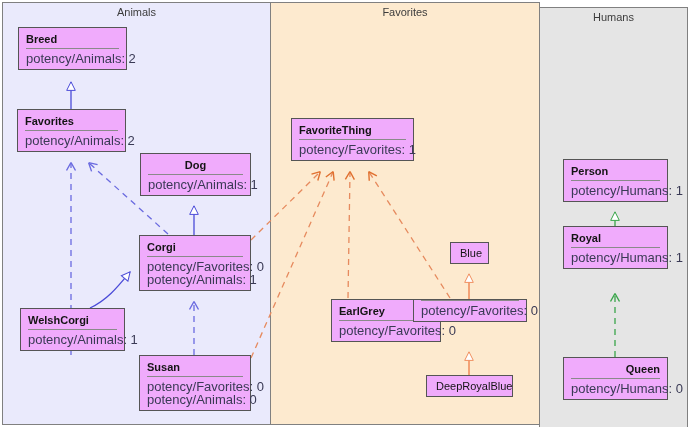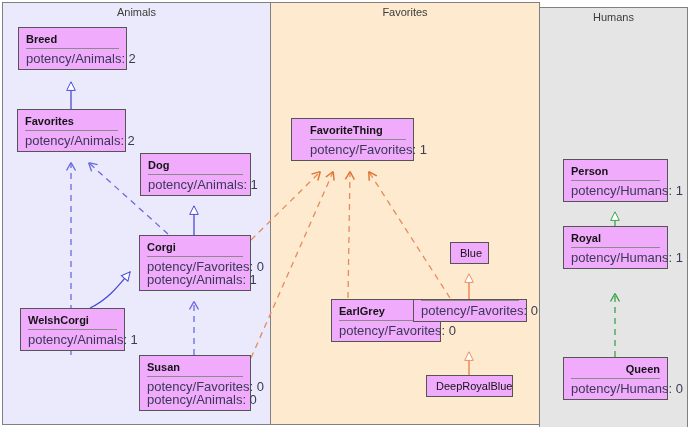--- a/index.html
+++ b/index.html
@@ -159,21 +159,21 @@
   </div>
 
   <div class="cls" style="left:17px; top:109px; width:109px;">
     <div class="cls-name">Favorites</div>
     <div class="cls-sep"></div>
     <div class="cls-attrs">
       <div class="cls-attr">potency/Animals: 2</div>
     </div>
   </div>
 
-  <div class="cls" style="left:140px; top:153px; width:111px;">
+  <div class="cls" style="left:140px; top:153px; width:111px;text-align:center;">
     <div class="cls-name">Dog</div>
     <div class="cls-sep"></div>
     <div class="cls-attrs">
       <div class="cls-attr">potency/Animals: 1</div>
     </div>
   </div>
 
   <div class="cls" style="left:139px; top:235px; width:112px;">
     <div class="cls-name">Corgi</div>
     <div class="cls-sep"></div>
@@ -193,21 +193,21 @@
 
   <div class="cls" style="left:139px; top:355px; width:112px;">
     <div class="cls-name">Susan</div>
     <div class="cls-sep"></div>
     <div class="cls-attrs">
       <div class="cls-attr">potency/Favorites: 0</div>
       <div class="cls-attr">potency/Animals: 0</div>
     </div>
   </div>
 
-  <div class="cls" style="left:291px; top:118px; width:123px;padding-left:11px;">
+  <div class="cls" style="left:291px; top:118px; width:123px;">
     <div class="cls-name">FavoriteThing</div>
     <div class="cls-sep"></div>
     <div class="cls-attrs">
       <div class="cls-attr">potency/Favorites: 1</div>
     </div>
   </div>
 
   <div class="cls simple" style="left:450px; top:242px; width:39px;">
     <div class="cls-name">Blue</div>
   </div>

